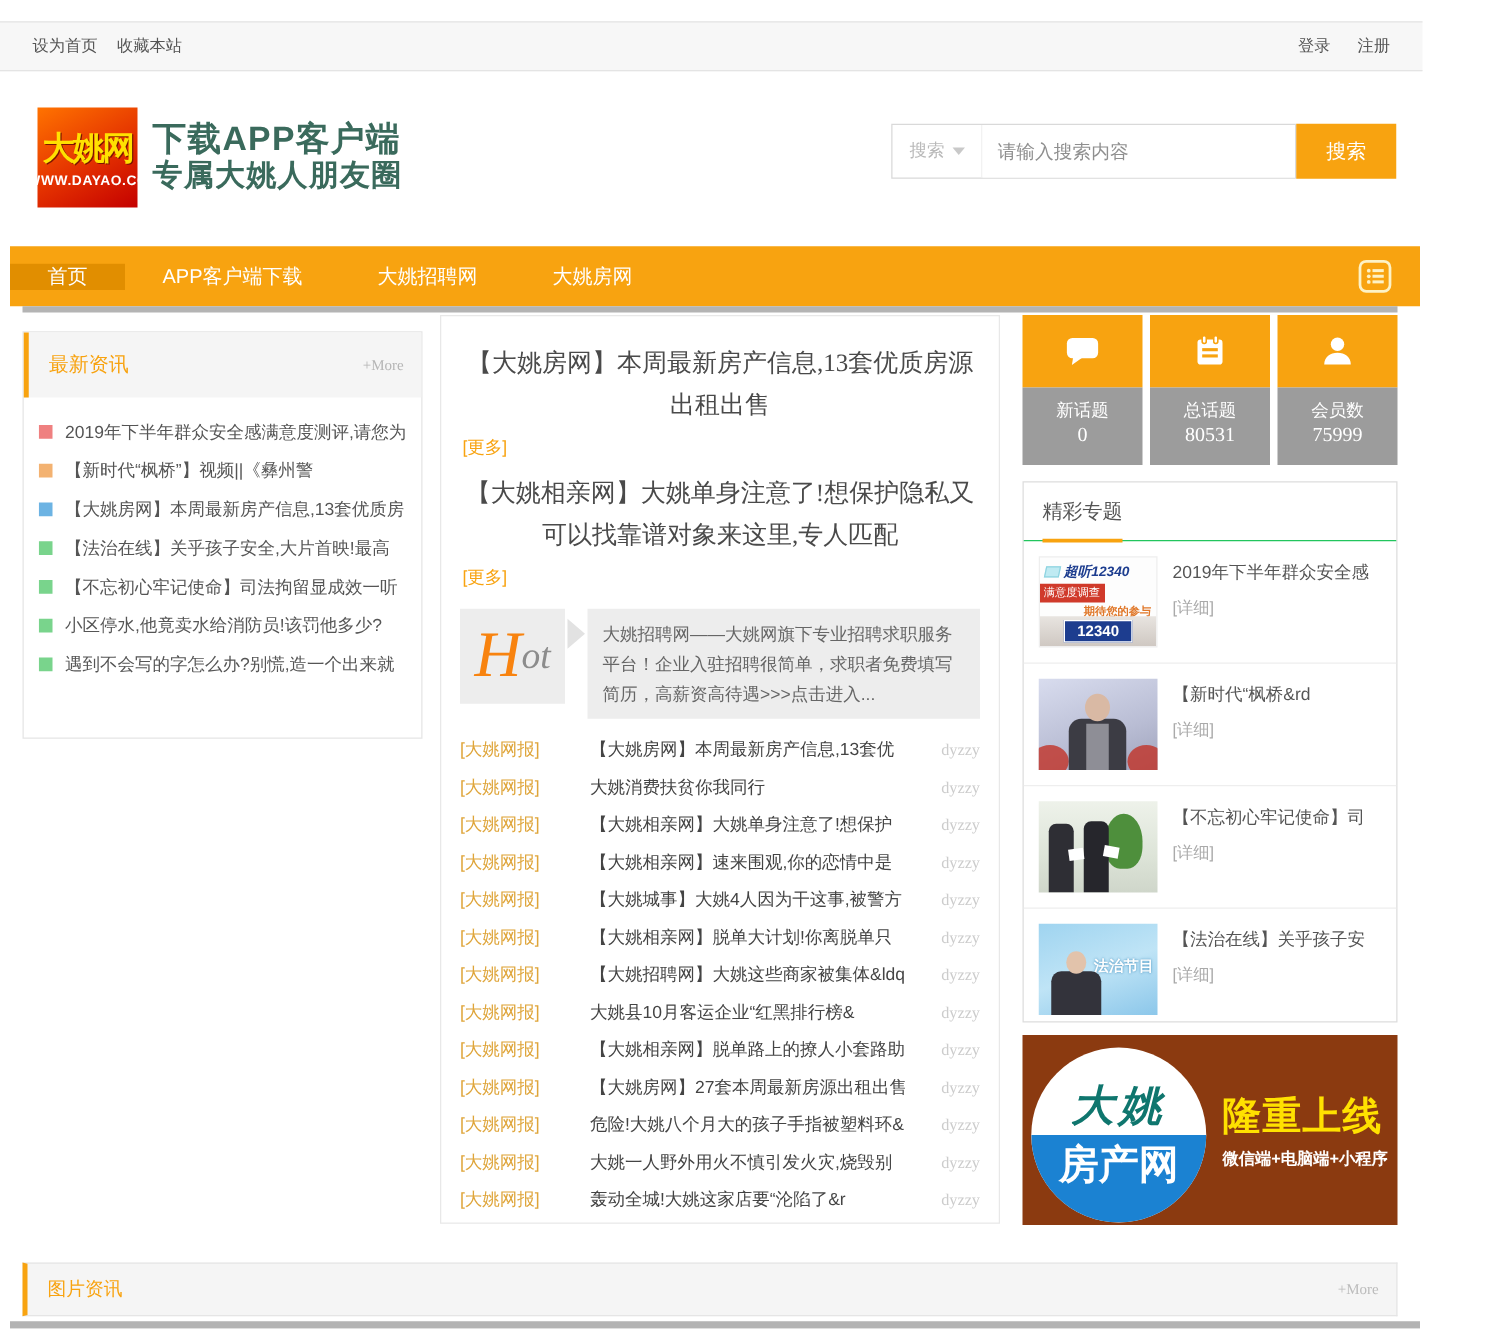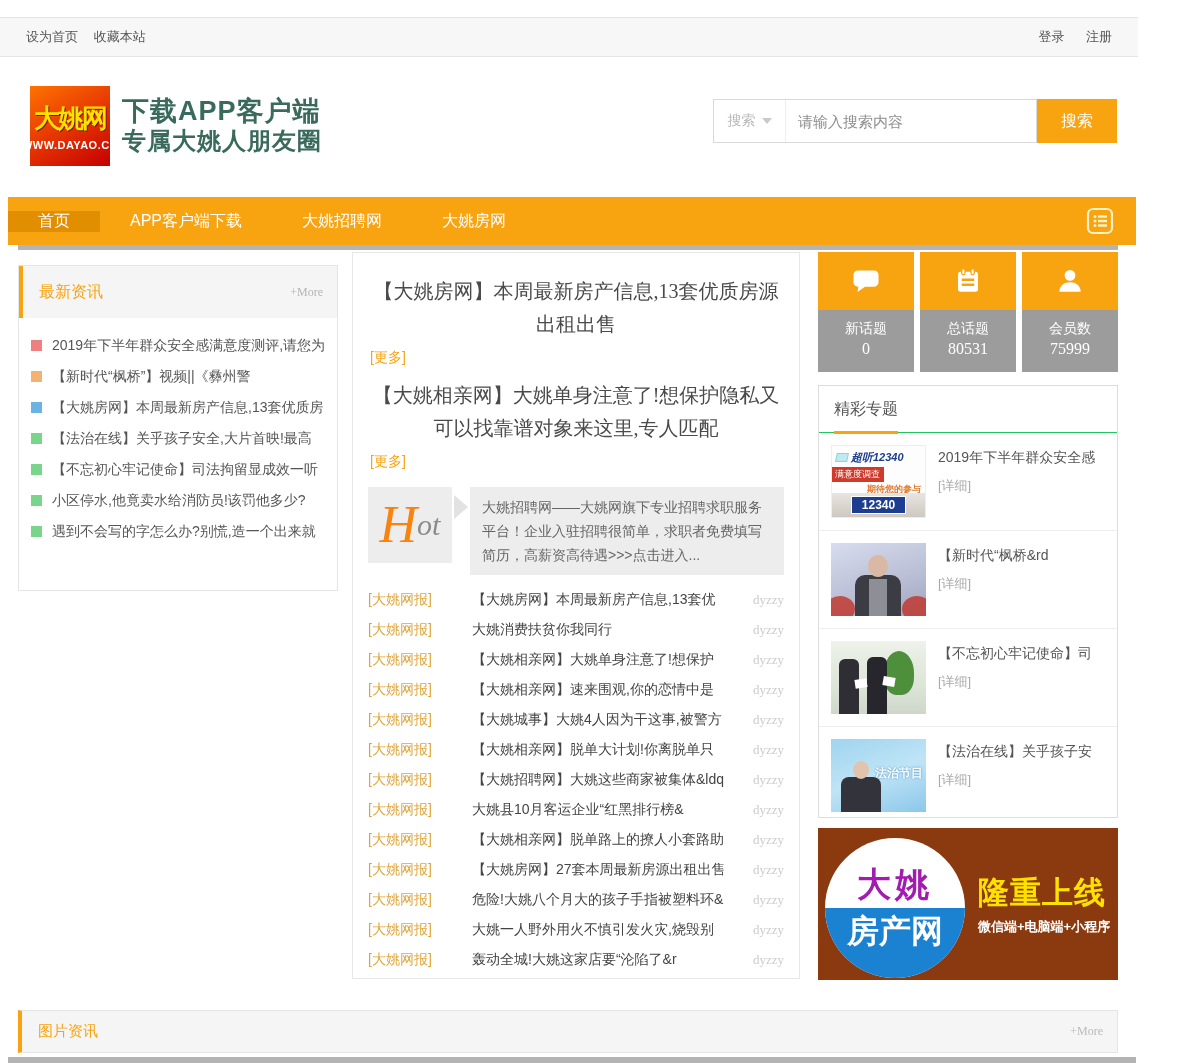--- a/index.html
+++ b/index.html
@@ -122,22 +122,22 @@
 
   .t-podium { background:linear-gradient(160deg,#9fd4f0 0%,#bfe4f6 50%,#8cc7ea 100%); }
   .t-podium .cap { position:absolute; right:3px; top:26px; color:#fff; font-size:12px; font-weight:bold;
                    text-shadow:0 0 2px #3a88b8; }
   .t-podium .head { position:absolute; left:22px; top:22px; width:16px; height:18px; border-radius:50%; background:#e2c3ab; }
   .t-podium .body { position:absolute; left:10px; top:38px; width:40px; height:35px; border-radius:8px 8px 0 0; background:#33333b; }
 
   
   .adbox { position:absolute; left:818px; top:828px; width:300px; height:152px; background:#8b3a10; overflow:hidden; cursor:pointer; }
   .ad-circle { position:absolute; left:7px; top:10px; width:140px; height:140px; border-radius:50%; background:#fff; overflow:hidden; }
-  .ad-c-top { height:50%; display:flex; align-items:flex-end; justify-content:center; color:#a21caf;
-              font-size:34px; font-weight:bold; letter-spacing:4px; }
+  .ad-c-top { height:50%; display:flex; align-items:flex-end; justify-content:center; color:#0f766e;
+              font-size:34px; font-weight:bold; letter-spacing:4px;font-style:italic; }
   .ad-c-bot { height:50%; background:#1b82d2; display:flex; align-items:flex-start; justify-content:center;
               color:#fff; font-size:32px; font-weight:bold; padding-top:2px; }
   .ad-headline { position:absolute; left:160px; top:44px; color:#ffe100; font-size:31px; font-weight:bold; letter-spacing:1px; }
   .ad-sub { position:absolute; left:160px; top:90px; color:#fff; font-size:13px; font-weight:bold; }
 
   
   .photobar { position:absolute; left:18px; top:1010px; width:1100px; height:43px; background:#f5f5f5;
               border:1px solid #e5e5e5; border-left:4px solid #f8a310;
               display:flex; align-items:center; justify-content:space-between; padding:0 14px 0 16px; }
   .photobar .ttl { color:#f8a310; font-size:15px; }

